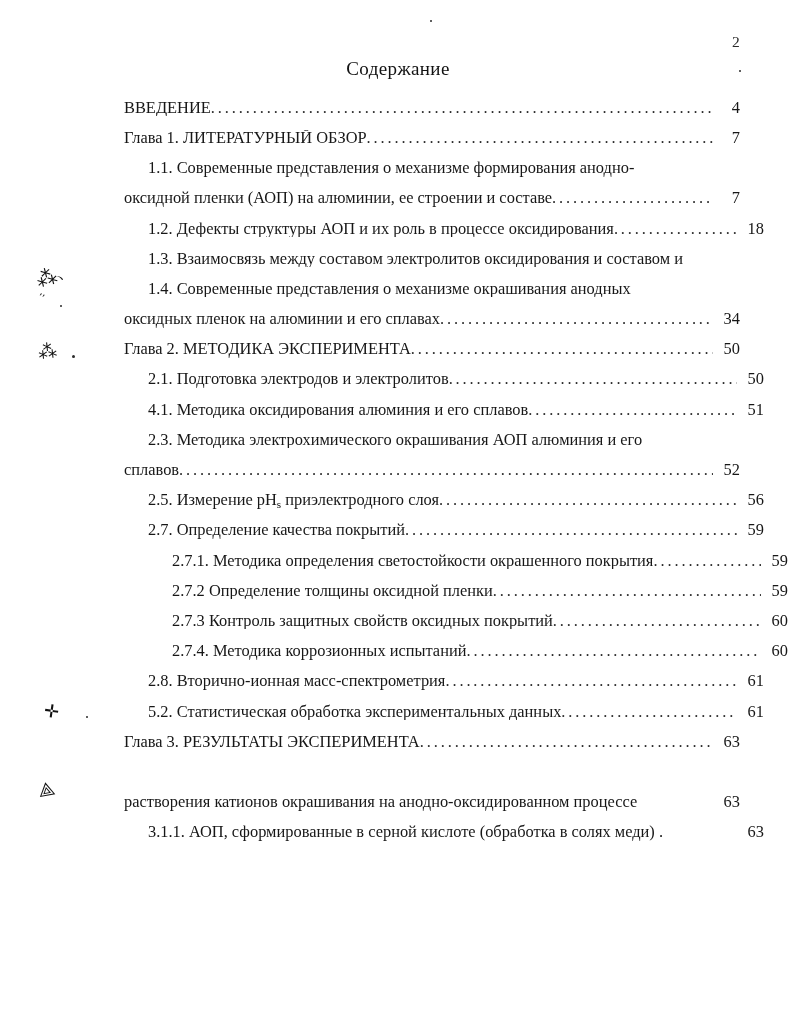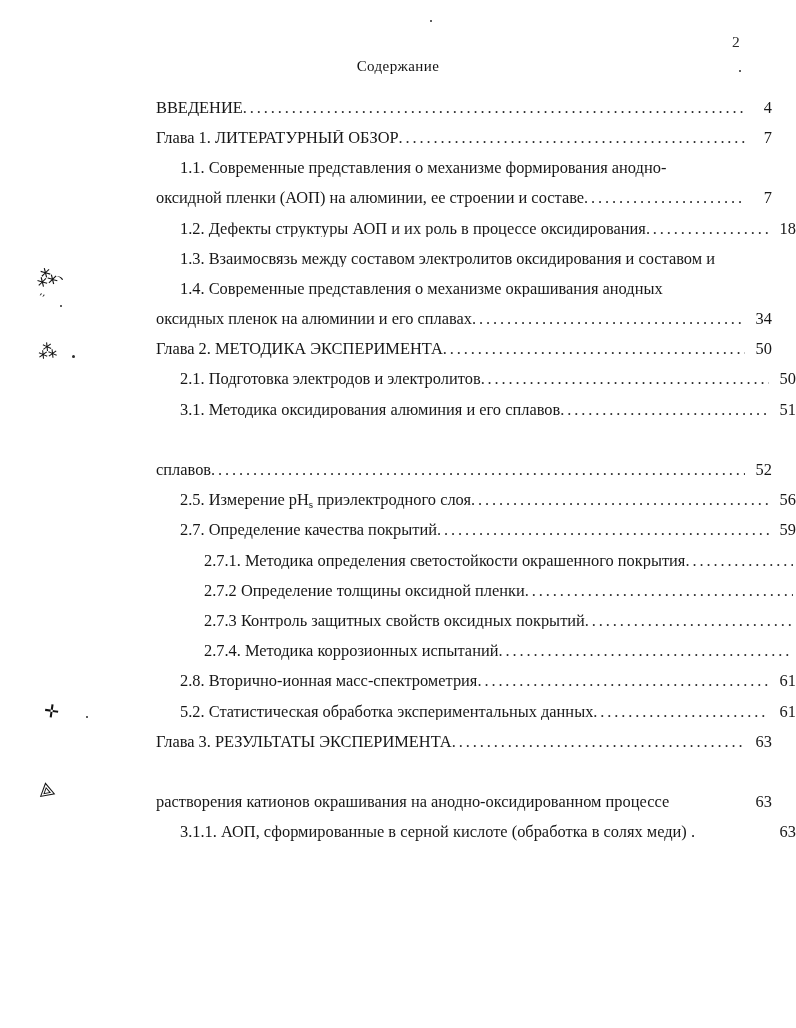--- a/index.html
+++ b/index.html
@@ -33,21 +33,21 @@
     letter-spacing: .2px;
   }
 
   
   .toc-heading {
     position: absolute;
     top: 58px;
     left: 0;
     right: 0;
     text-align: center;
-    font-size: 15px;
+    font-size: 19px;
     color: #121212;
     letter-spacing: .4px;
   }
 
   
   .toc {
     position: absolute;
     top: 86px;
     left: 124px;
     width: 616px;
@@ -55,21 +55,20 @@
 
   .toc-entry {
     display: flex;
     align-items: flex-end;
     width: 100%;
     height: 30.2px;
     font-size: 16.4px;
     line-height: 1;
     white-space: nowrap;
     color: #171717;
-    margin-left: 32px;
   }
 
   
   .lvl-1 { padding-left: 0px; }
   .lvl-2 { padding-left: 24px; }
   .lvl-3 { padding-left: 48px; }
 
   .entry-title {
     flex: 0 1 auto;
     overflow: hidden;
@@ -214,25 +213,26 @@
         <span class="entry-title">Глава 2. МЕТОДИКА ЭКСПЕРИМЕНТА</span>
         <span class="leader"></span>
         <span class="entry-page">50</span>
       </div>
       <div class="toc-entry lvl-2">
         <span class="entry-title">2.1.   Подготовка электродов и электролитов</span>
         <span class="leader"></span>
         <span class="entry-page">50</span>
       </div>
       <div class="toc-entry lvl-2">
-        <span class="entry-title">3.1. Методика оксидирования алюминия и его сплавов</span>
+        <span class="entry-title">4.1. Методика оксидирования алюминия и его сплавов</span>
         <span class="leader"></span>
         <span class="entry-page">51</span>
       </div>
       <div class="toc-entry lvl-2">
+        <span class="entry-title">2.3. Методика электрохимического окрашивания АОП алюминия и его</span>
         <span class="leader blank"></span>
         <span class="entry-page"></span>
       </div>
       <div class="toc-entry lvl-1 cont">
         <span class="entry-title">сплавов</span>
         <span class="leader"></span>
         <span class="entry-page">52</span>
       </div>
       <div class="toc-entry lvl-2">
         <span class="entry-title">2.5.    Измерение pH<sub>s</sub> приэлектродного слоя</span>

